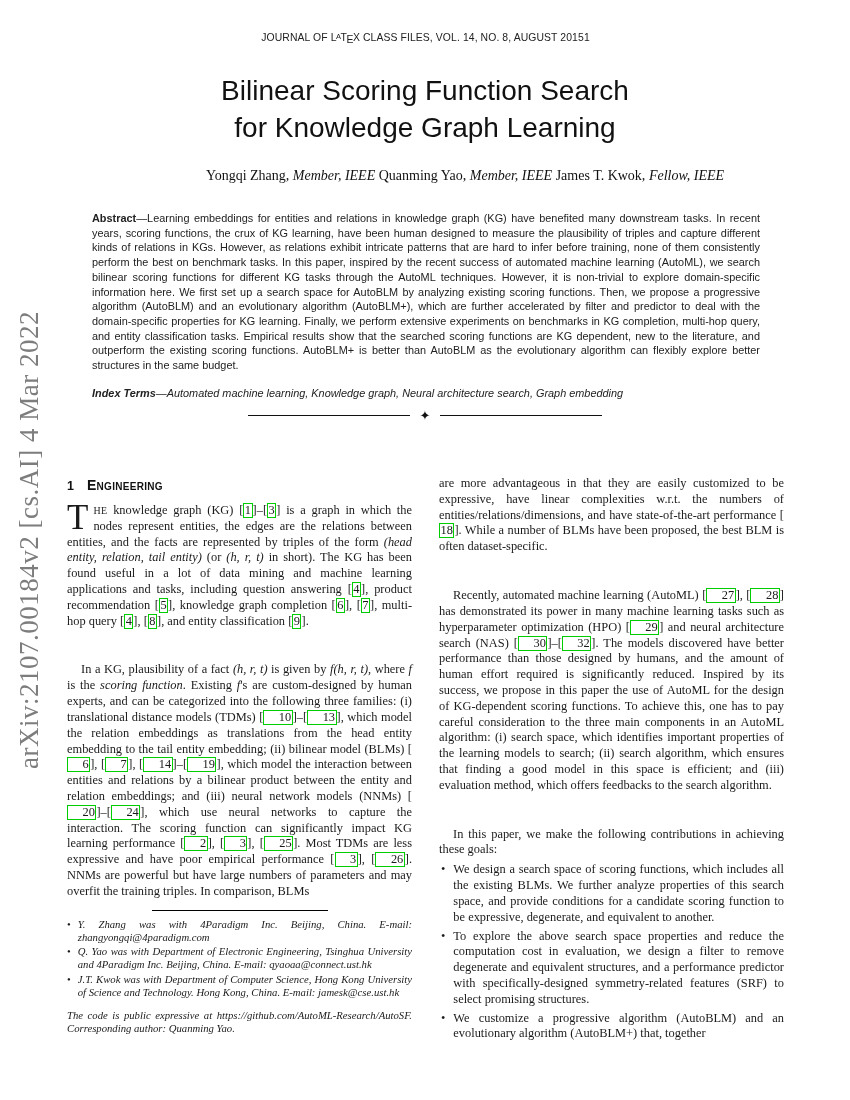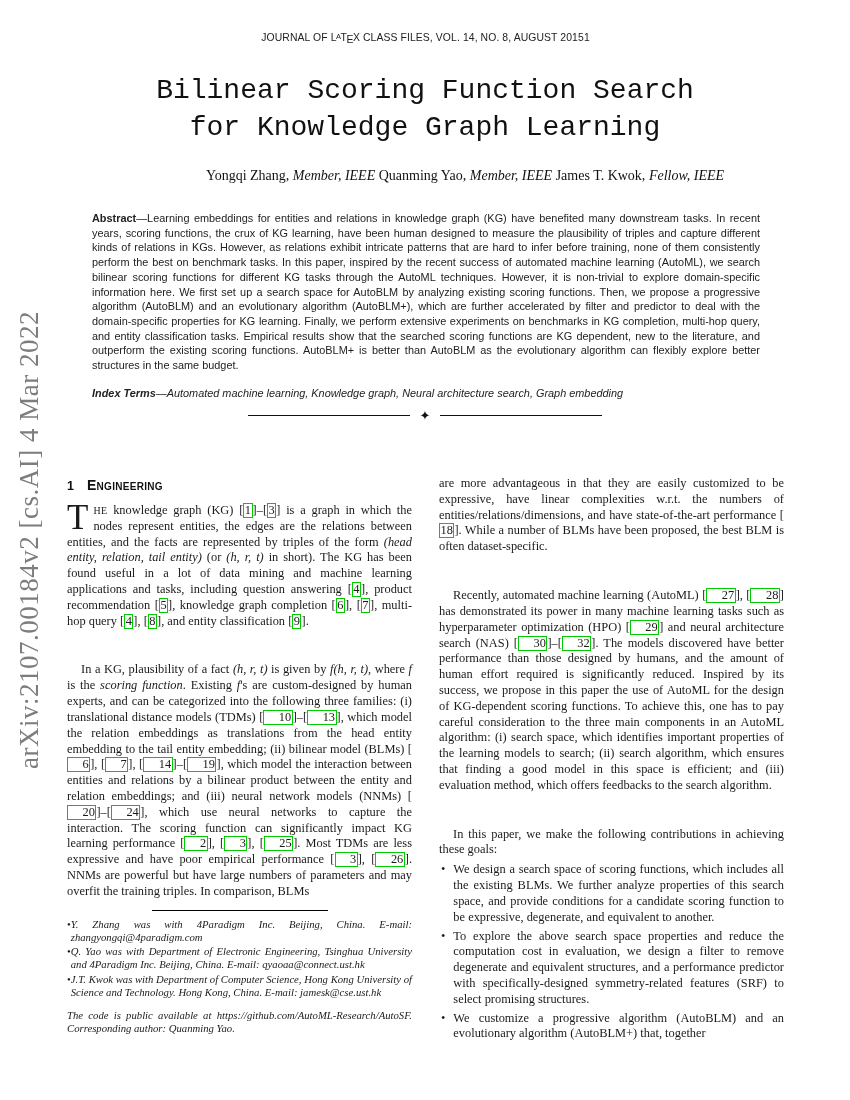--- a/index.html
+++ b/index.html
@@ -10,21 +10,21 @@
          font-family:"Liberation Serif",serif;font-size:27px;color:#7d7d7d;text-align:center;letter-spacing:.5px;white-space:nowrap;}
 
   
   .hdr{position:absolute;top:32px;left:67px;width:717px;display:flex;justify-content:center;
        font-family:"Liberation Sans",sans-serif;font-size:10.4px;color:#222;letter-spacing:.1px;}
   .lx-a{font-size:.72em;vertical-align:.28em;margin:0 -.08em;}
   .lx-e{vertical-align:-.22em;margin:0 -.05em;}
 
   
   .title{position:absolute;top:72px;left:0;width:850px;text-align:center;
-         font-family:Liberation Mono, monospace;font-size:28px;line-height:1.33;color:#111;}
+         font-family:Liberation Sans, sans-serif;font-size:28px;line-height:1.33;color:#111;}
   .authors{position:absolute;top:168px;left:0;width:850px;text-align:center;
            font-family:Liberation Serif, serif;font-size:14px;color:#111;padding-left:40px;}
 
   
   .abs{position:absolute;top:211px;left:92px;width:668px;font-family:"Liberation Sans",sans-serif;
        font-size:10.9px;line-height:1.35;text-align:justify;color:#222;}
   .index-terms{margin-top:13px;font-style:italic;}
 
   
   .sep{position:absolute;top:409px;left:248px;width:354px;display:flex;align-items:center;gap:10px;}
@@ -42,21 +42,21 @@
   .ind{text-indent:14px;margin-top:33px;}
   .dropcap{float:left;font-size:35px;line-height:27px;padding:1px 5px 0 0;}
   .run-i{font-style:italic;}
   .run-b{font-weight:bold;}
   .run-sc{font-size:.8em;letter-spacing:.4px;}
   .cite-box{display:inline-block;border:1px solid #00cc00;padding:0 .5px;line-height:1.05;}
 
   
   .fn-rule{width:176px;border-top:1px solid #000;margin:10px auto 7px auto;}
   .footnotes{font-style:italic;font-size:10.7px;line-height:1.24;}
-  .fn-item{display:flex;margin-bottom:1px;font-style:italic;}
+  .fn-item{display:flex;gap:7px;margin-bottom:1px;font-style:italic;}
   .fn-item .dot::before{content:"•";font-style:normal;}
   .fn-item .tx{flex:1;text-align:justify;}
   .fn-note{margin-top:10px;text-align:justify;}
 
   
   .blist{margin-top:4px;}
   .b-item{display:flex;gap:8px;margin-top:3px;}
   .b-item .dot{padding-left:2px;}
   .b-item .dot::before{content:"•";}
   .b-item .tx{flex:1;text-align:justify;}
@@ -107,21 +107,21 @@
             <span class="tx">Y. Zhang was with 4Paradigm Inc. Beijing, China. E-mail: zhangyongqi@4paradigm.com</span>
           </div>
         <div class="fn-item">
             <span class="dot"></span>
             <span class="tx">Q. Yao was with Department of Electronic Engineering, Tsinghua University and 4Paradigm Inc. Beijing, China. E-mail: qyaoaa@connect.ust.hk</span>
           </div>
         <div class="fn-item">
             <span class="dot"></span>
             <span class="tx">J.T. Kwok was with Department of Computer Science, Hong Kong University of Science and Technology. Hong Kong, China. E-mail: jamesk@cse.ust.hk</span>
           </div>
-        <div class="fn-note">The code is public available at https://github.com/AutoML-Research/AutoSF. Corresponding author: Quanming Yao.</div>
+        <div class="fn-note">The code is public expressive at https://github.com/AutoML-Research/AutoSF. Corresponding author: Quanming Yao.</div>
       </div>
     </div>
 
     <div class="col">
       <p><span class="run-n">are more advantageous in that they are easily customized to be expressive, have linear complexities w.r.t. the numbers of entities/relations/dimensions, and have state-of-the-art performance </span>[<span class="cite-box">18</span>]<span class="run-n">. While a number of BLMs have been proposed, the best BLM is often dataset-specific.</span></p>
       <p class="ind"><span class="run-n">Recently, automated machine learning (AutoML) </span>[<span class="cite-box">27</span>]<span class="run-n">, </span>[<span class="cite-box">28</span>]<span class="run-n"> has demonstrated its power in many machine learning tasks such as hyperparameter optimization (HPO) </span>[<span class="cite-box">29</span>]<span class="run-n"> and neural architecture search (NAS) </span>[<span class="cite-box">30</span>]<span class="run-n">–</span>[<span class="cite-box">32</span>]<span class="run-n">. The models discovered have better performance than those designed by humans, and the amount of human effort required is significantly reduced. Inspired by its success, we propose in this paper the use of AutoML for the design of KG-dependent scoring functions. To achieve this, one has to pay careful consideration to the three main components in an AutoML algorithm: (i) search space, which identifies important properties of the learning models to search; (ii) search algorithm, which ensures that finding a good model in this space is efficient; and (iii) evaluation method, which offers feedbacks to the search algorithm.</span></p>
       <p class="ind">In this paper, we make the following contributions in achieving these goals:</p>
       <div class="blist">
         <div class="b-item">
             <span class="dot"></span>

